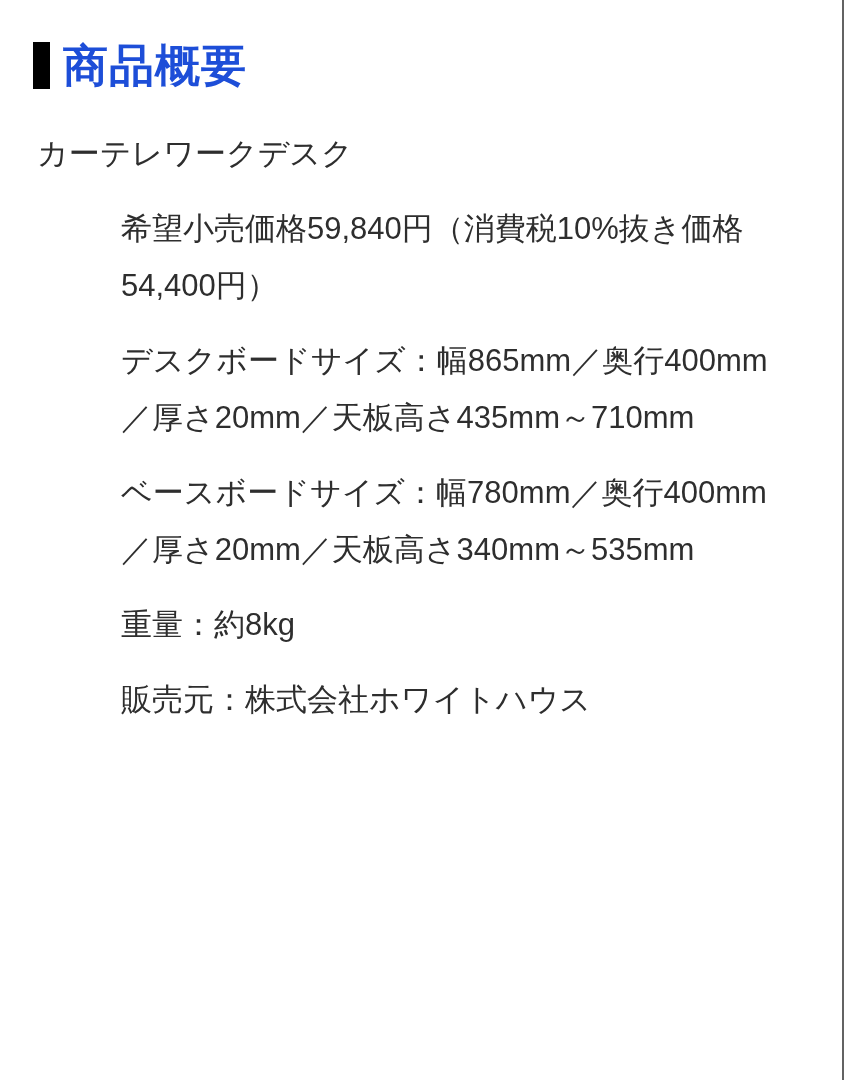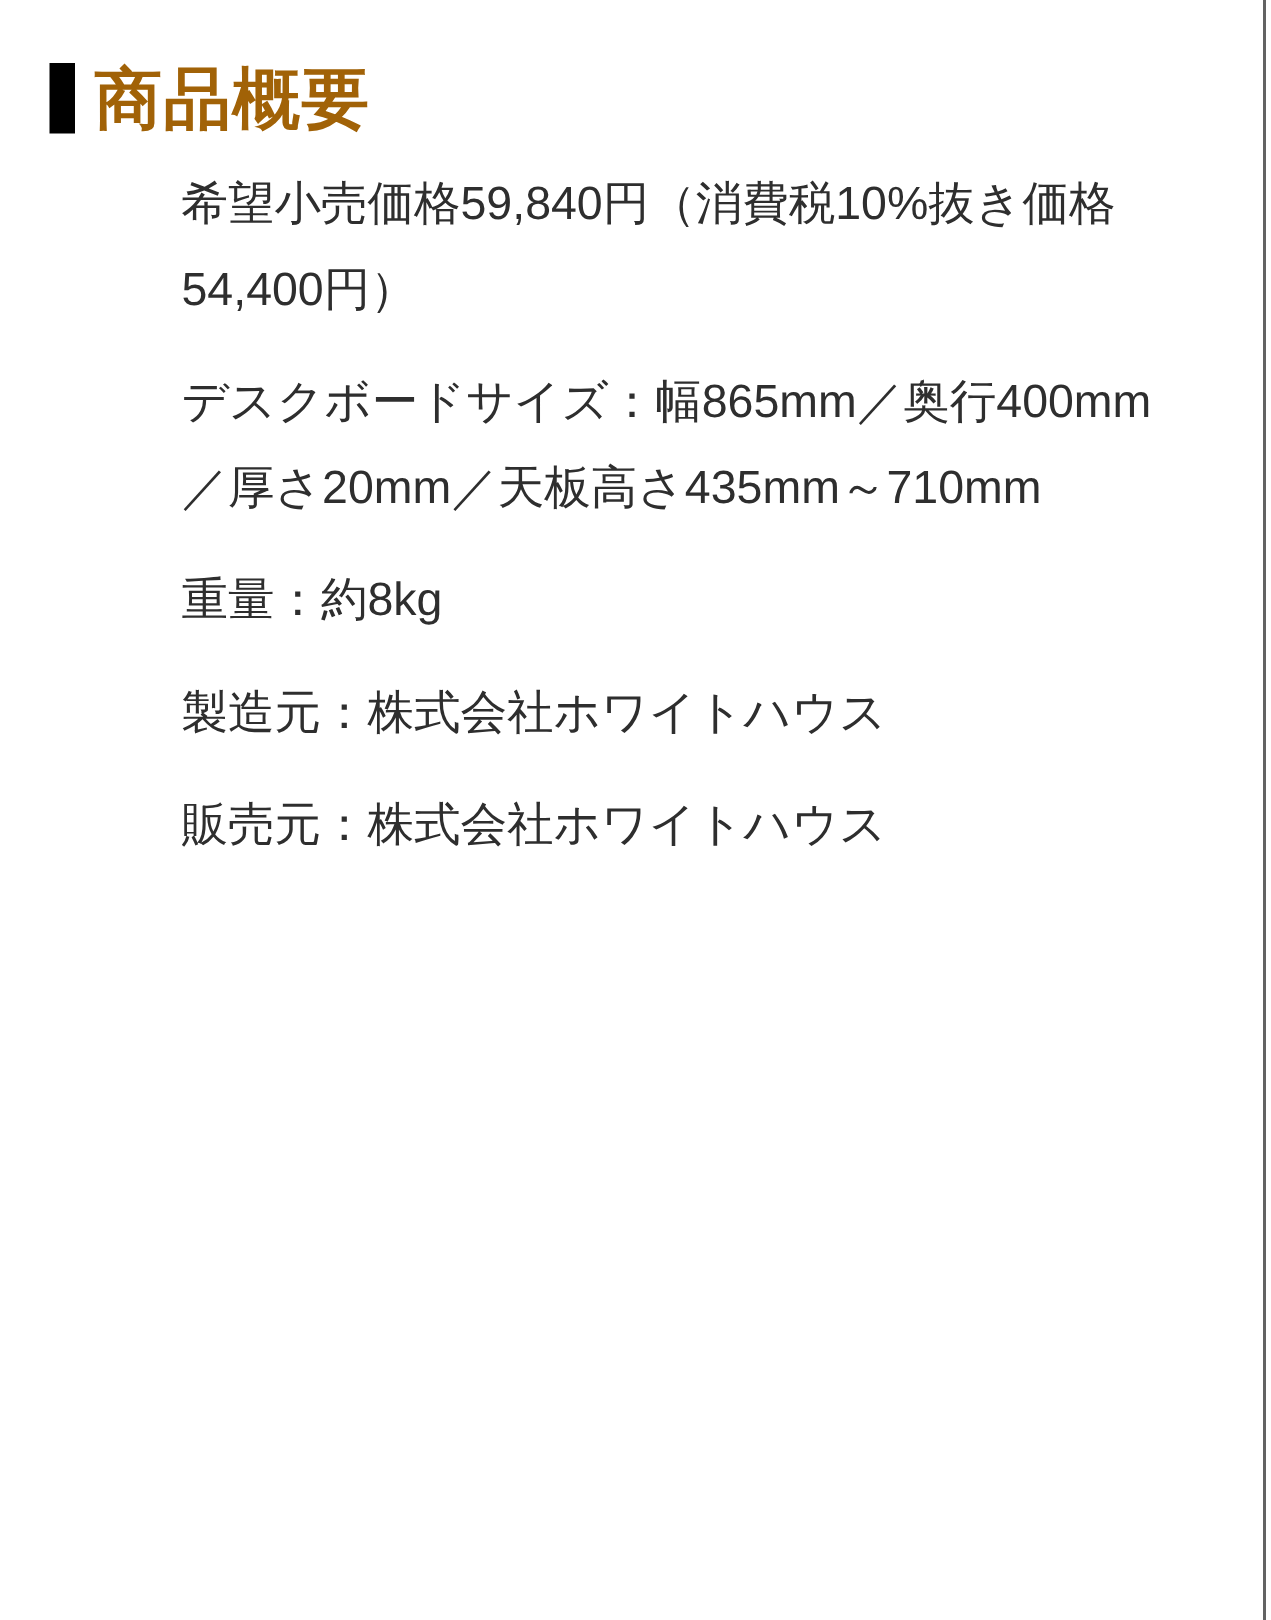--- a/index.html
+++ b/index.html
@@ -17,21 +17,21 @@
   }
   .page {
     padding: 42px 34px 0 36px;
   }
   .section-title {
     display: flex;
     align-items: center;
     margin: 0;
     font-size: 45px;
     font-weight: 700;
-    color: #a16207;
+    color: #1d4ed8;
     letter-spacing: 1px;
     line-height: 1.05;
   }
   .accent-bar {
     flex: none;
     width: 17px;
     height: 47px;
     background: #000000;
     margin-right: 13px;
     margin-left: -3px;
@@ -68,23 +68,24 @@
 </style>
 </head>
 <body style="background: rgb(255, 255, 255); color: rgb(46, 46, 46);">
 
 <div class="page">
   <h2 class="section-title">
     <span class="accent-bar" style="background: rgb(0, 0, 0);"></span>
     <span>商品概要</span>
   </h2>
 
+  <p class="product-name">カーテレワークデスク</p>
 
   <ul class="spec-list">
       <li class="spec-item"><span>希望小売価格59,840円（消費税10%抜き価格54,400円）</span></li>
       <li class="spec-item"><span>デスクボードサイズ：幅865mm／奥行400mm／厚さ20mm／天板高さ435mm～710mm</span></li>
+      <li class="spec-item"><span>ベースボードサイズ：幅780mm／奥行400mm／厚さ20mm／天板高さ340mm～535mm</span></li>
       <li class="spec-item"><span>重量：約8kg</span></li>
-      <li class="spec-item"><span>製造元：株式会社ホワイトハウス</span></li>
       <li class="spec-item"><span>販売元：株式会社ホワイトハウス</span></li>
     </ul>
 </div>
 
 <div class="right-edge-line" style="background: rgb(99, 99, 99);"></div>
 
 </body></html>

